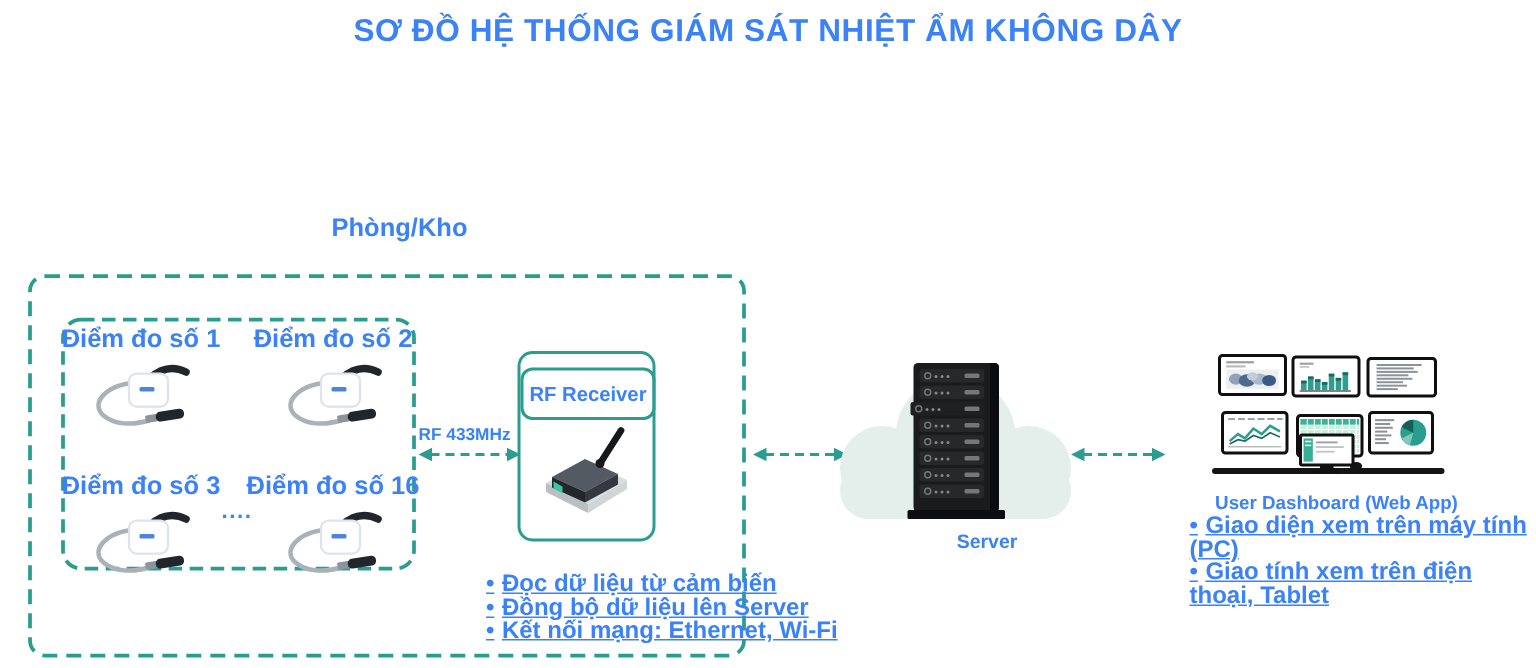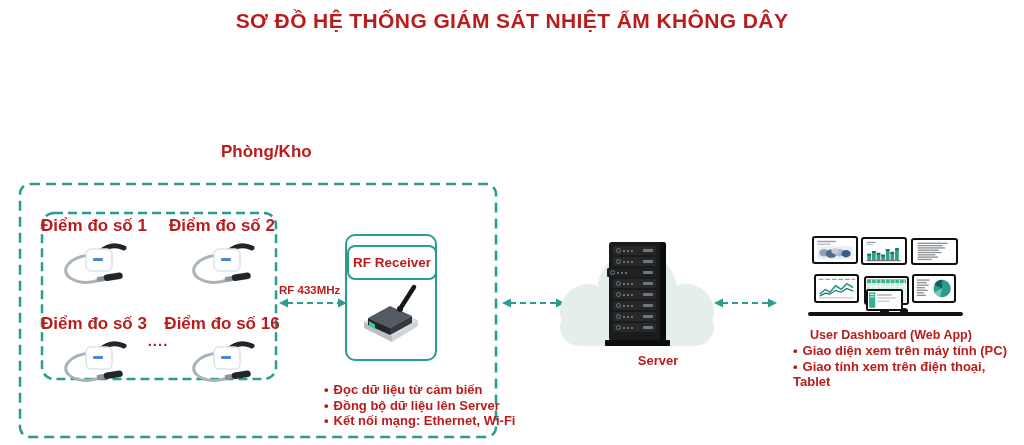--- a/index.html
+++ b/index.html
@@ -1,40 +1,40 @@
 <!DOCTYPE html>
 <html><head>
 <meta charset="utf-8">
 <style>
   * { margin:0; padding:0; box-sizing:border-box; }
   html,body { background:#fff; }
   body { font-family:"Liberation Sans","DejaVu Sans",sans-serif; }
   .stage { position:relative; width:1024px; height:445px; background:#fff; overflow:hidden; }
   .abs { position:absolute; }
-  .teal { color:#b91c1c; font-weight:700; }
+  .teal { color:#3b82f6; font-weight:700; }
 
   .title { left:0; top:9px; width:1024px; text-align:center; font-size:21px; letter-spacing:.4px; }
 
   .room-label { left:221px; top:142px; font-size:17px; }
 
   .sensor-cell { width:122px; text-align:center; }
   .sensor-cell .lbl { font-size:17px; }
   .sensor-cell svg { display:block; margin:3px auto 0; }
 
   .dots { left:141px; top:332px; width:34px; text-align:center; font-size:15px; letter-spacing:1px; }
 
   .conn-label { font-size:11.5px; text-align:left; }
 
   .rx-box { left:345px; top:234px; width:92px; height:127px; border:2.5px solid #2a9d8f; border-radius:10px; }
   .rx-label-box { margin:9px auto 0; width:90px; height:35px; border:2.5px solid #2a9d8f; border-radius:8px;
                   display:flex; align-items:center; justify-content:center; font-size:13.5px; }
   .rx-box svg { display:block; margin:2px auto 0; }
 
   .caption { text-align:center; font-size:12.5px; }
-  .bullets { font-size:13px; line-height:15.6px; }
+  .bullets { font-size:16px; line-height:15.6px;text-decoration:underline; }
   .bullets div::before { content:"•"; margin-right:5px; }
 
   .server-rack { left:609px; top:242px; width:57px; height:99px; background:#1a1b1d; border-radius:3px;
                  padding:4px 10px 3px 4px; display:flex; flex-direction:column; gap:2px; }
   .server-rack::after { content:""; position:absolute; top:0; right:0; width:6px; height:100%;
                         background:#0b0c0d; border-radius:0 3px 3px 0; }
   .bay { height:9px; background:#26282a; border-radius:1.5px; display:flex; align-items:center; gap:2px; padding:0 3px; }
   .bay-out { margin-left:-6px; background:#1e2022; }
   .bay .led { width:5px; height:5px; border:1px solid #73777b; border-radius:50%; }
   .bay .d { width:2px; height:2px; background:#85898d; border-radius:50%; }

